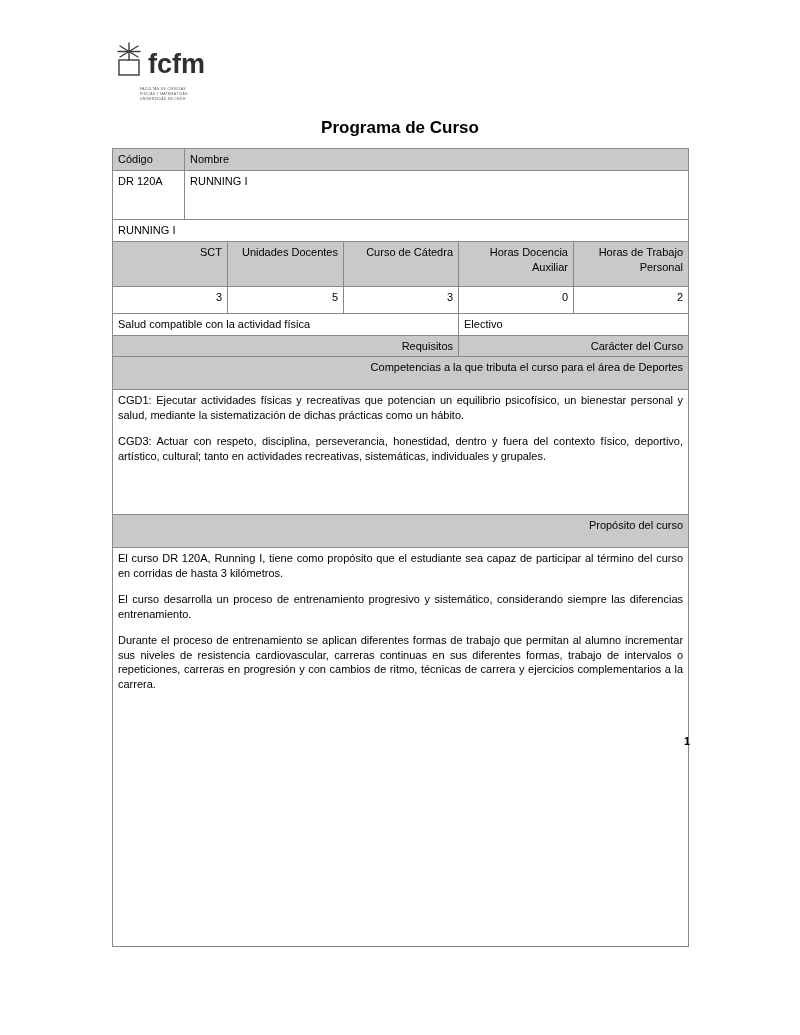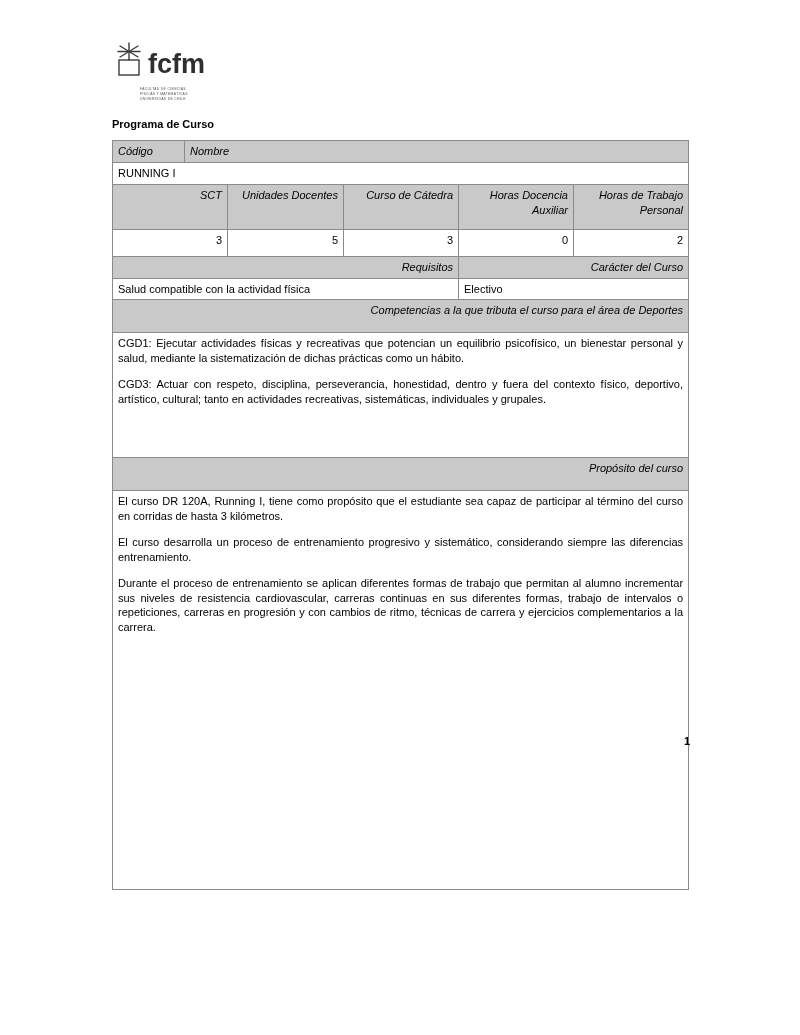--- a/index.html
+++ b/index.html
@@ -33,43 +33,42 @@
   .logo-caption {
     font-size: 3.4px;
     letter-spacing: 0.3px;
     color: #555;
     line-height: 1.5;
     margin-left: 28px;
     margin-top: 1px;
   }
   
   .doc-title {
-    text-align: left;
-    font-size: 11px;
+    text-align: center;
+    font-size: 17px;
     font-weight: bold;
     margin-top: 78px;
     margin-bottom: 10px;
   }
   
   table.main {
     border-collapse: collapse;
     width: 576px;
     margin: 0 auto;
     table-layout: fixed;
   }
   table.main td {
     border: 1px solid #8a8a8a;
     font-size: 11px;
     padding: 3px 5px;
     vertical-align: top;
     line-height: 1.35;
   }
   td.hdr {
     background: #c9c9c9;
-    font-style: italic;
   }
   td.center { text-align: right; vertical-align: middle; }
   .tall { height: 42px; }
   .body-text {
     font-size: 11.3px;
     text-align: justify;
     line-height: 1.55;
     padding: 6px 8px 6px 8px;
   }
   .body-text p { margin: 0 0 11px 0; }
@@ -118,20 +117,24 @@
       <col style="width:115px">
       <col style="width:115px">
     </colgroup>
     <tbody>
 
       <tr>
         <td class="hdr">Código</td>
         <td class="hdr" colspan="5">Nombre</td>
       </tr>
 
+      <tr>
+        <td class="tall">DR 120A</td>
+        <td class="tall" colspan="5">RUNNING I</td>
+      </tr>
 
 
       <tr>
         <td colspan="6">RUNNING I</td>
       </tr>
 
       <tr>
         <td class="hdr center" colspan="2" style="height:38px">SCT</td>
         <td class="hdr center">Unidades Docentes</td>
         <td class="hdr center">Curso de Cátedra</td>
@@ -141,27 +144,27 @@
 
       <tr>
         <td class="center" colspan="2" style="height:20px">3</td>
         <td class="center">5</td>
         <td class="center">3</td>
         <td class="center">0</td>
         <td class="center">2</td>
       </tr>
 
       <tr>
-        <td class="hdr center" colspan="4">Requisitos</td>
-        <td class="hdr center" colspan="2">Carácter del Curso</td>
+        <td colspan="4">Salud compatible con la actividad física</td>
+        <td colspan="2">Electivo</td>
       </tr>
 
       <tr>
-        <td colspan="4">Salud compatible con la actividad física</td>
-        <td colspan="2">Electivo</td>
+        <td class="hdr center" colspan="4">Requisitos</td>
+        <td class="hdr center" colspan="2">Carácter del Curso</td>
       </tr>
 
       <tr>
         <td class="hdr center" colspan="6" style="height:26px">Competencias a la que tributa el curso para el área de Deportes</td>
       </tr>
 
       <tr>
         <td colspan="6" class="body-text" style="height:118px">
           <p>CGD1: Ejecutar actividades físicas y recreativas que potencian un equilibrio psicofísico, un bienestar personal y salud, mediante la sistematización de dichas prácticas como un hábito.</p>
           <p>CGD3: Actuar con respeto, disciplina, perseverancia, honestidad, dentro y fuera del contexto físico, deportivo, artístico, cultural; tanto en actividades recreativas, sistemáticas, individuales y grupales.</p>

